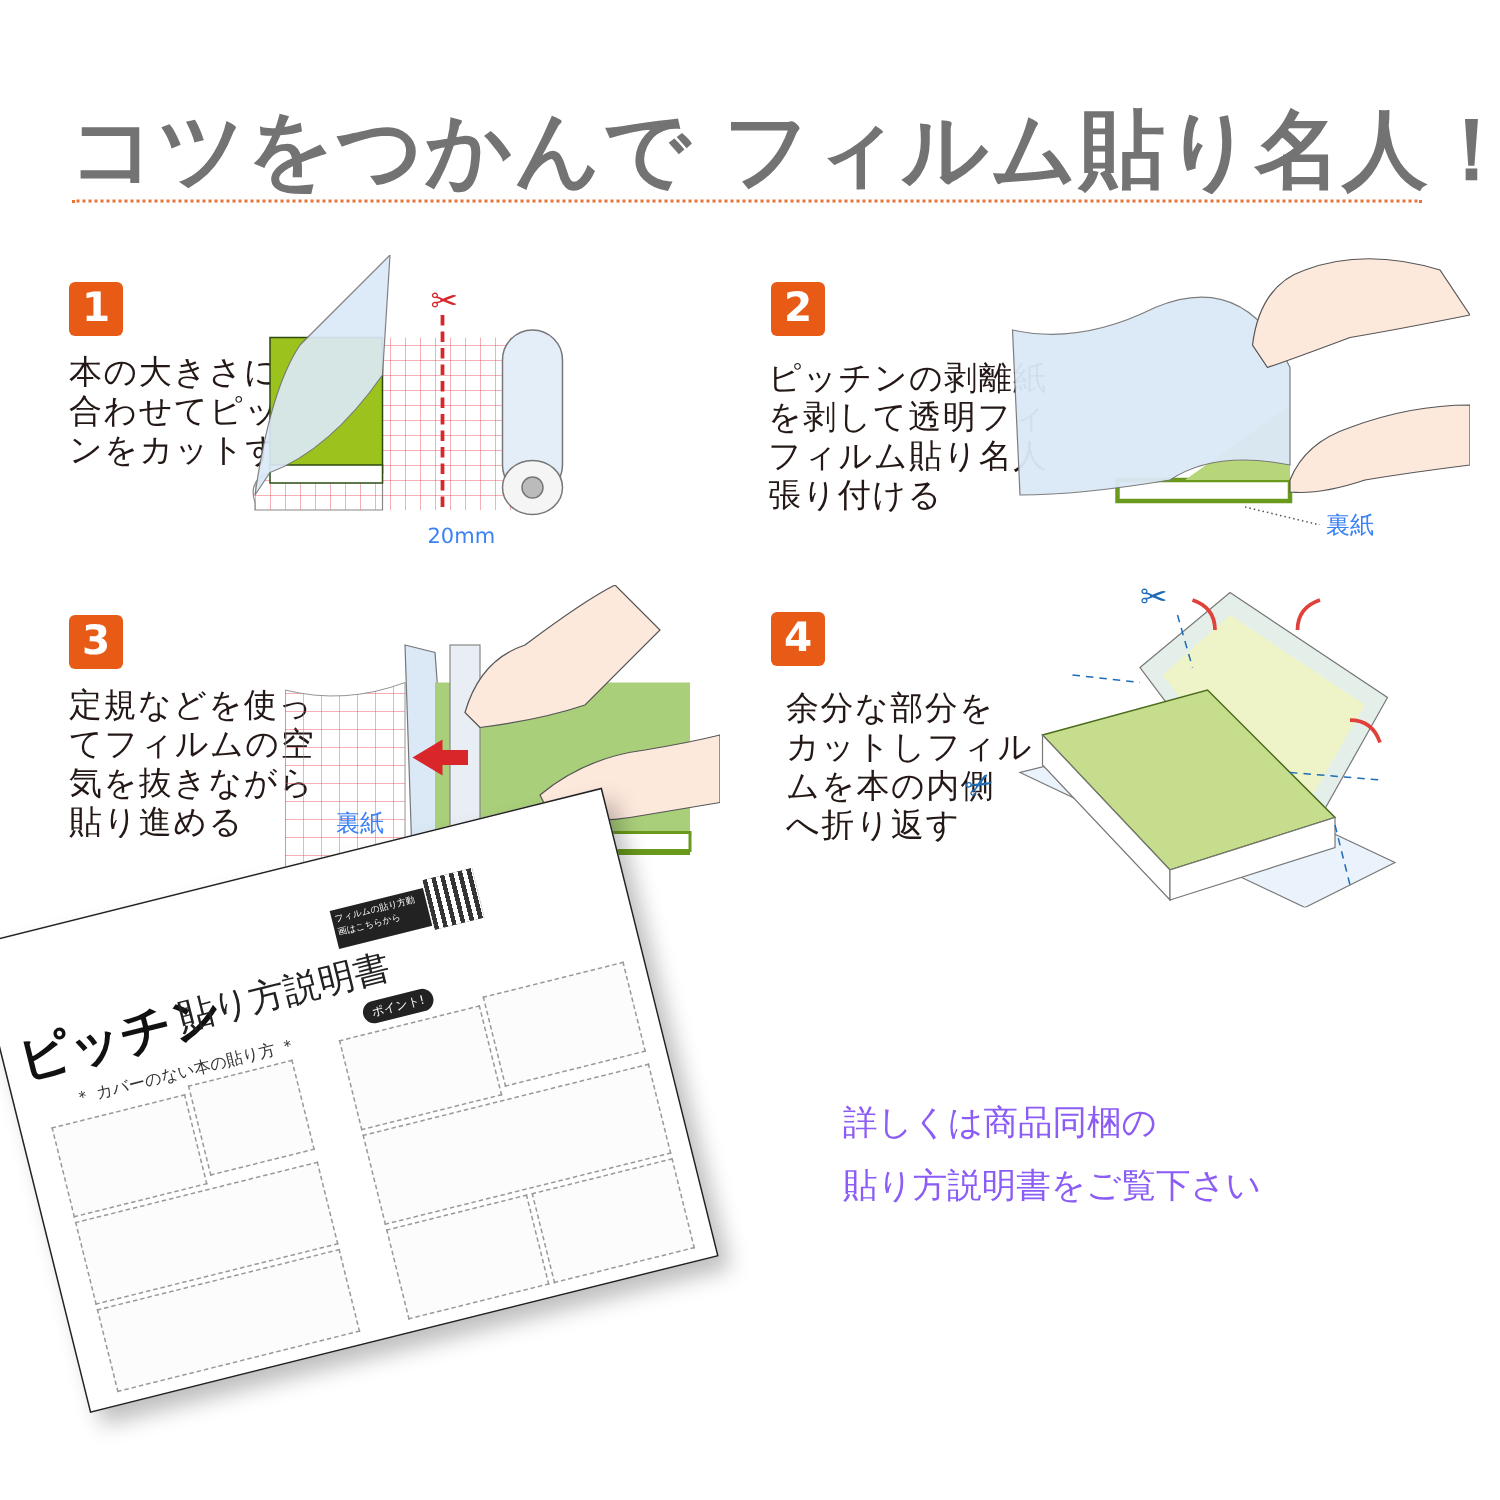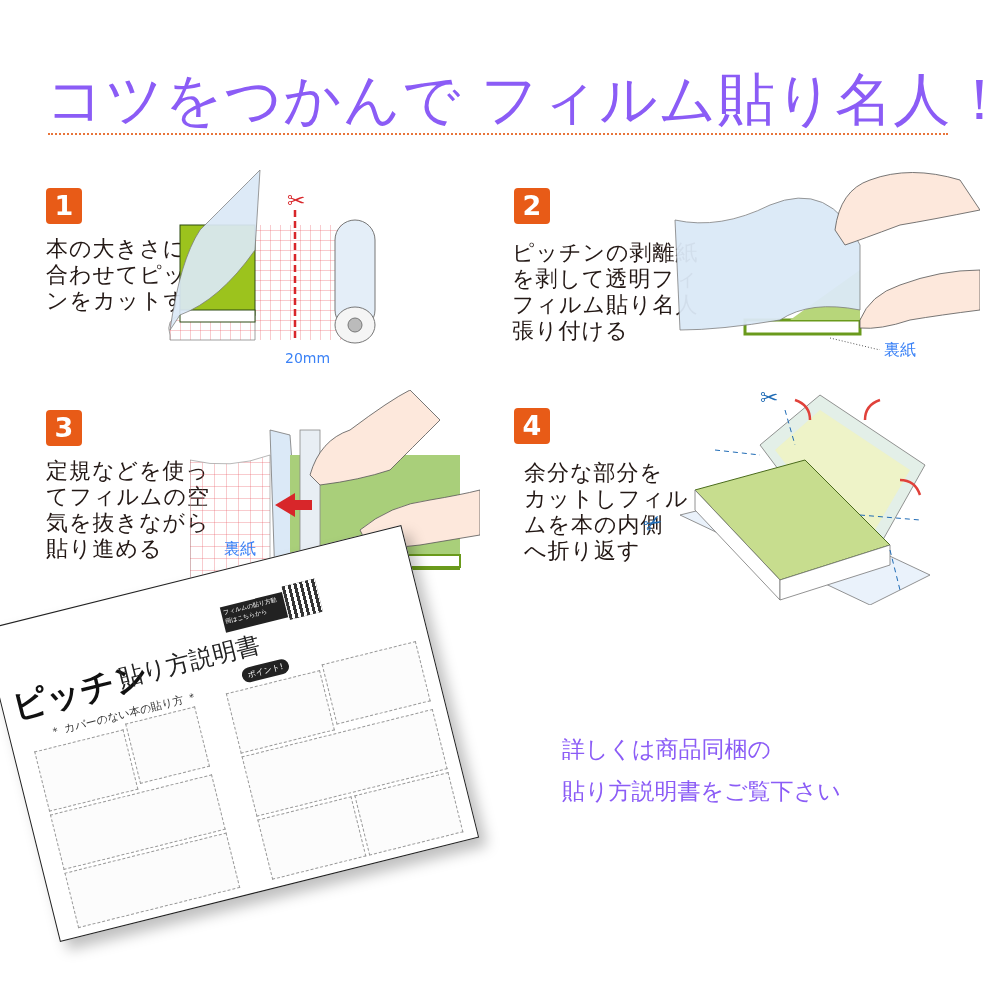--- a/index.html
+++ b/index.html
@@ -1,19 +1,19 @@
 <!DOCTYPE html>
 <html><head>
 <meta charset="utf-8">
 <style>
   html, body { margin:0; padding:0; }
   body { width:1000px; height:1000px; background:#ffffff; position:relative; overflow:hidden;
          font-family:"DejaVu Sans", sans-serif; color:#231815; }
-  .headline { position:absolute; left:46px; top:62px; width:920px; font-size:57px; font-weight:normal;
-              color:#8b5cf6; letter-spacing:1px; white-space:nowrap; }
+  .headline { position:absolute; left:46px; top:62px; width:920px; font-size:57px; font-weight:bold;
+              color:#737373; letter-spacing:1px; white-space:nowrap; }
   .dotline { position:absolute; left:48px; top:133px; width:900px; border-top:2px dotted #e8743a; }
   .step-badge { position:absolute; width:36px; height:36px; background:#e85b17; border-radius:4px;
                 color:#fff; font-weight:bold; font-size:27px; text-align:center; line-height:36px;
                 font-family:"DejaVu Sans", sans-serif; }
   .step-text { position:absolute; font-size:22px; line-height:26px; color:#231815; letter-spacing:1px; white-space:pre-line; }
   .illus { position:absolute; }
   .label-sm { position:absolute; font-size:14px; color:#3b82f6;text-align:right; }
   .info-text { position:absolute; left:562px; top:728px; font-size:23px; line-height:42px; color:#8b5cf6; white-space:pre-line; }
   .manual { position:absolute; left:60px; top:620px; width:430px; height:320px; background:#fff;
             border:1.5px solid #222; transform:rotate(-14deg); transform-origin:0 100%;

